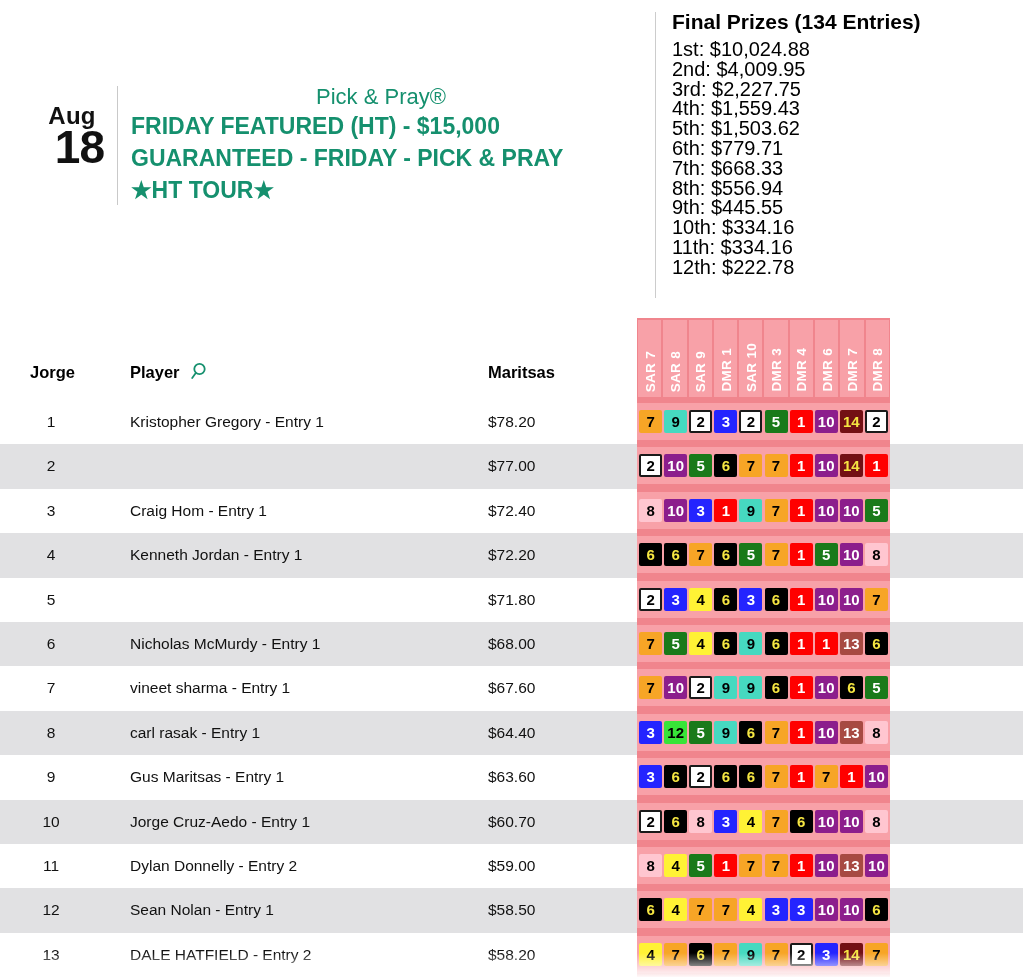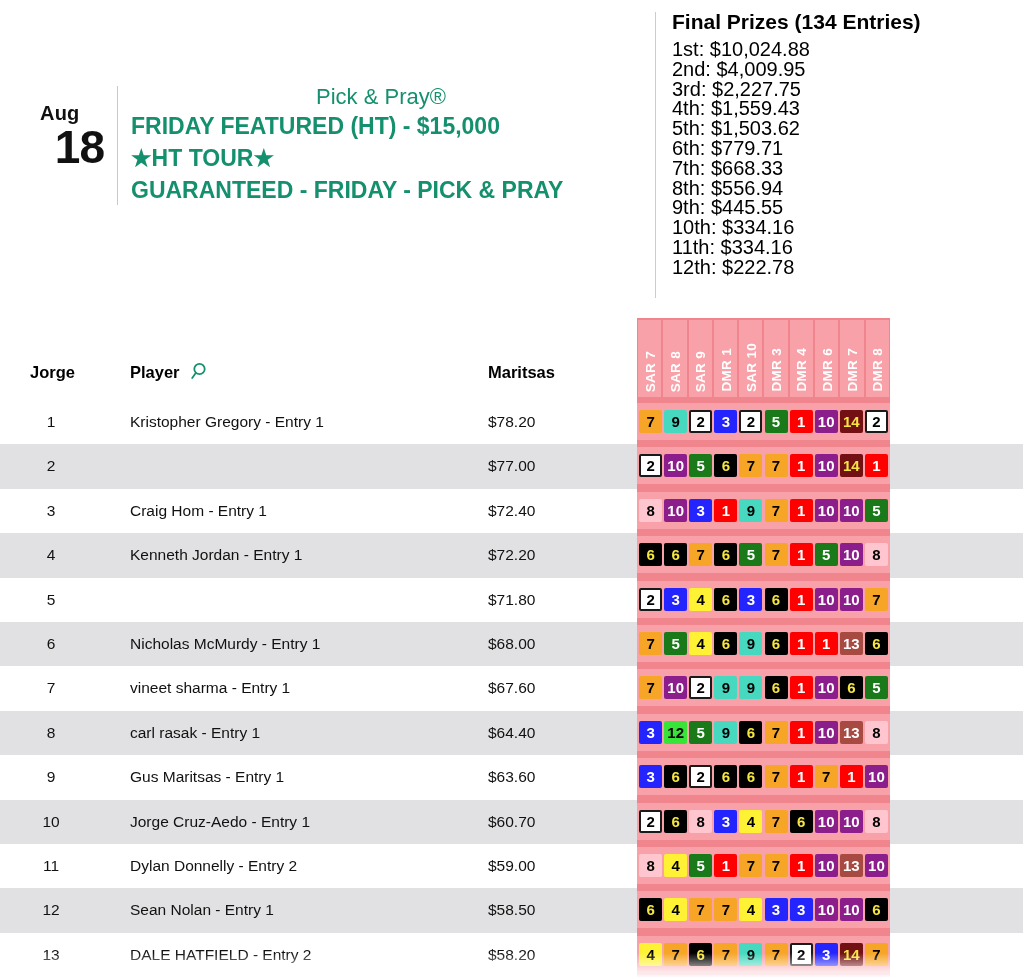--- a/index.html
+++ b/index.html
@@ -1,21 +1,21 @@
 <!DOCTYPE html>
 <html><head>
 <meta charset="utf-8">
 <style>
   html,body { margin:0; padding:0; background:#fff; }
   .page { position:relative; width:1023px; height:977px; background:#fff; overflow:hidden;
           font-family:"Liberation Sans", sans-serif; color:#111; }
 
   
-  .date-month { position:absolute; left:40px; top:102px; width:64px; text-align:left;
-                font-size:20px; font-weight:bold; letter-spacing:.2px; }
+  .date-month { position:absolute; left:40px; top:102px; width:64px; text-align:center;
+                font-size:24px; font-weight:bold; letter-spacing:.2px; }
   .date-day   { position:absolute; left:40px; top:120px; width:64px; text-align:right;
                 font-size:46px; font-weight:bold; letter-spacing:-1px; }
   .date-divider { position:absolute; left:117px; top:86px; width:1px; height:119px; background:#c9c9c9; }
 
   
   .event-block { position:absolute; left:131px; top:83px; width:500px; }
   .event-subtitle { font-size:22px; line-height:27px; font-weight:normal;text-align:center; }
   .event-title { font-size:23px; font-weight:bold; line-height:31px; margin-top:1px; }
 
   
@@ -63,22 +63,22 @@
 
 <div class="page">
 
   <div class="date-month">Aug</div>
   <div class="date-day">18</div>
   <div class="date-divider"></div>
 
   <div class="event-block">
     <div class="event-subtitle" style="color: rgb(21, 144, 110);">Pick &amp; Pray®</div>
     <div class="event-title" style="color: rgb(21, 144, 110);">FRIDAY FEATURED (HT) - $15,000</div>
+    <div class="event-title" style="color: rgb(21, 144, 110);">GUARANTEED - FRIDAY - PICK &amp; PRAY</div>
     <div class="event-title" style="color: rgb(21, 144, 110);">★HT TOUR★</div>
-    <div class="event-title" style="color: rgb(21, 144, 110);">GUARANTEED - FRIDAY - PICK &amp; PRAY</div>
   </div>
 
   <div class="prizes-divider"></div>
   <div class="prizes">
     <div class="prizes-title">Final Prizes (134 Entries)</div>
     <div>
         <div class="prize-item">1st: $10,024.88</div>
         <div class="prize-item">2nd: $4,009.95</div>
         <div class="prize-item">3rd: $2,227.75</div>
         <div class="prize-item">4th: $1,559.43</div>

